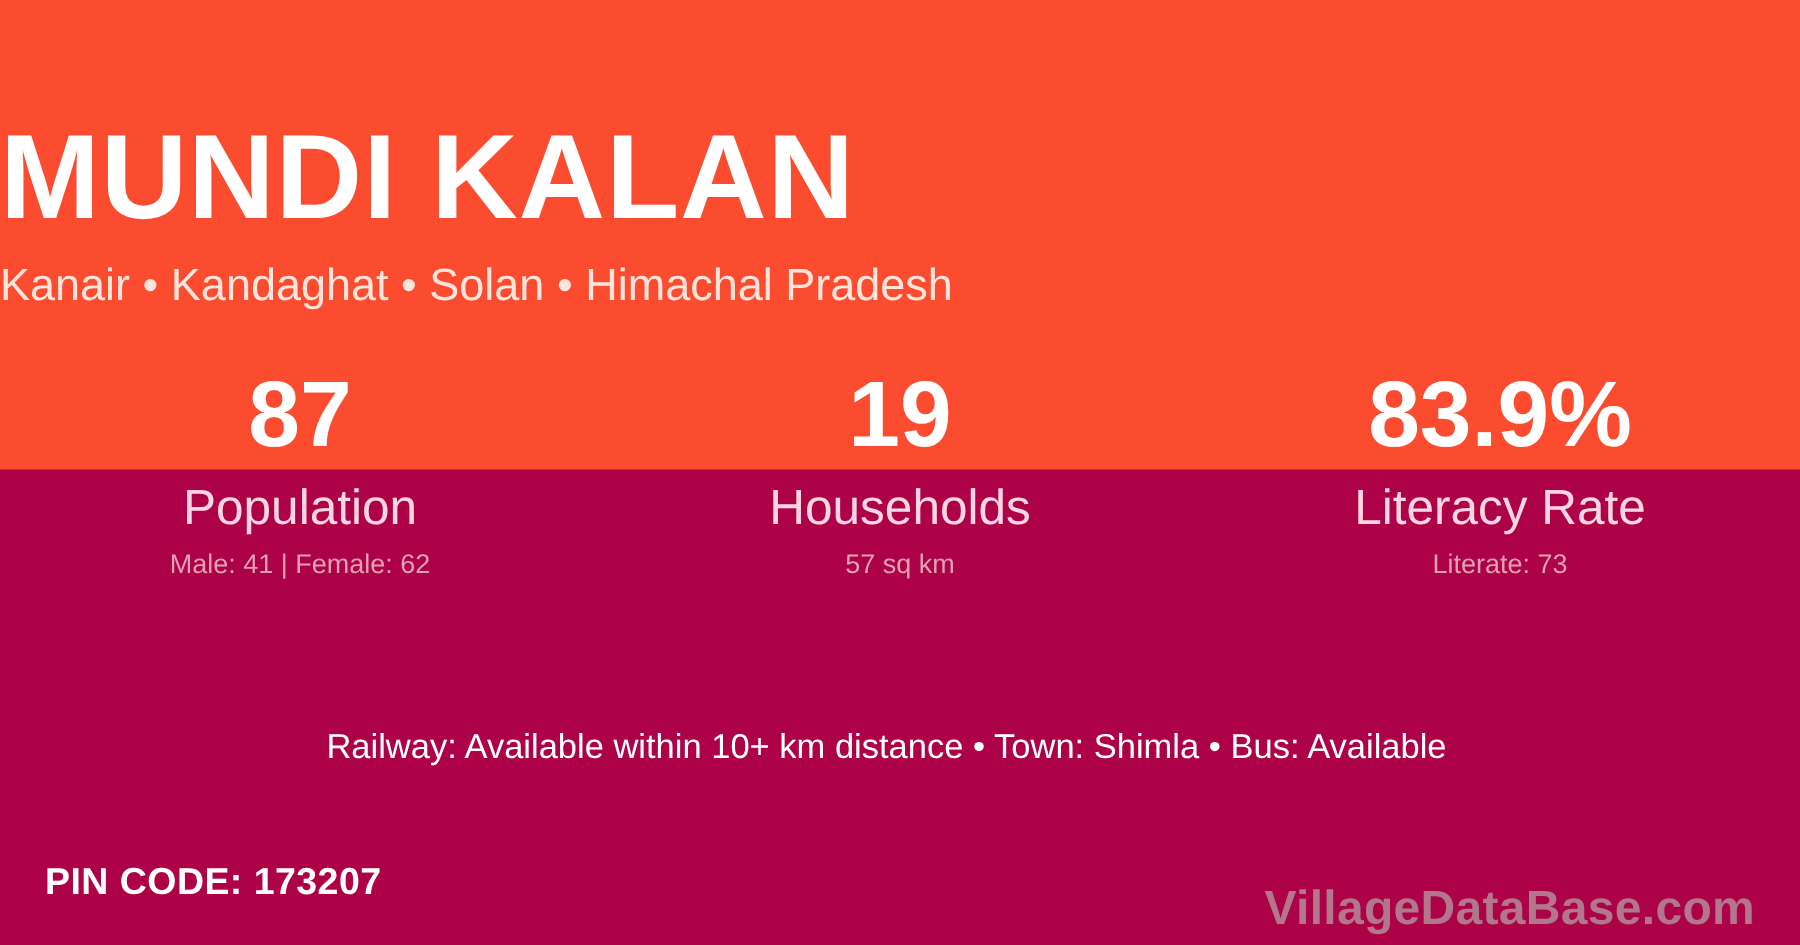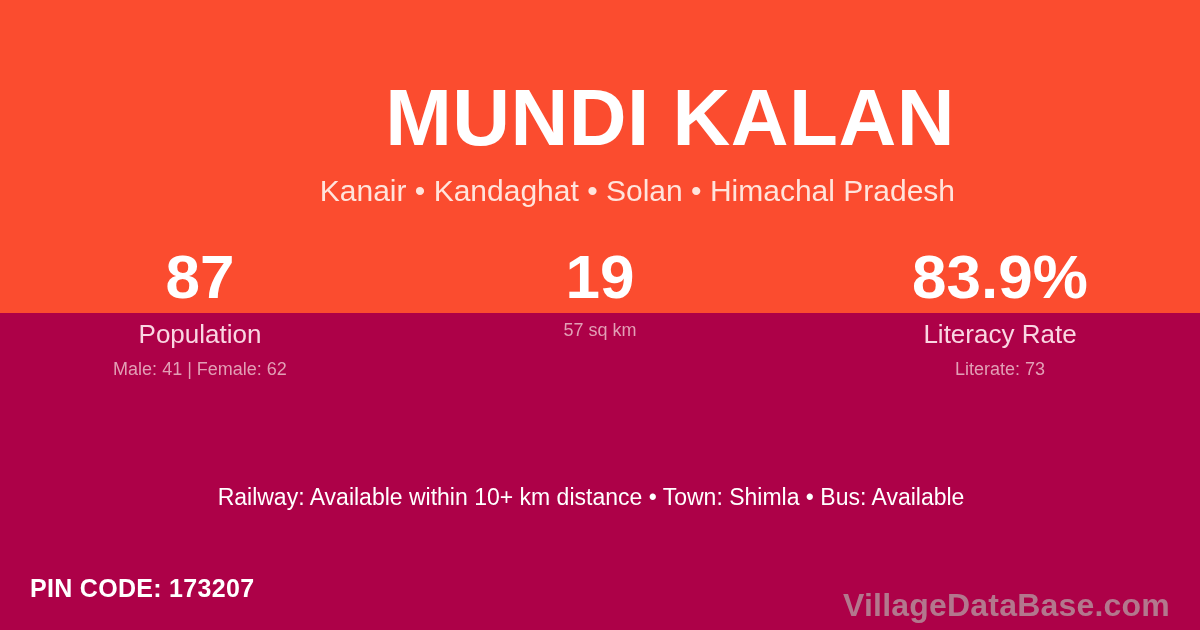--- a/index.html
+++ b/index.html
@@ -32,21 +32,21 @@
     width: 1200px;
     height: 313px;
     background: #FB4C2F;
   }
 
   
   #hero {
     position: absolute;
     left: 0; top: 0;
     width: 955px;
-    text-align: right;
+    text-align: left;
   }
 
   #village-title {
     display: block;
     margin-top: 78px;
     font-size: 80px;
     font-weight: bold;
     line-height: 1.0;
     color: #FFFFFF;
     letter-spacing: 0.5px;
@@ -82,21 +82,21 @@
     font-size: 62px;
     font-weight: bold;
     line-height: 1.0;
     color: #FFFFFF;
     height: 62px;
   }
 
   .stat-label {
     display: block;
     margin-top: 13px;
-    font-size: 26px;
+    font-size: 33px;
     font-weight: normal;
     line-height: 1.0;
     color: #FAD6E2;
   }
 
   .stat-sub {
     display: block;
     margin-top: 13px;
     font-size: 18px;
     font-weight: normal;
@@ -155,20 +155,21 @@
   <div id="stats-row">
 
     <div class="stat-block">
       <span class="stat-value">87</span>
       <span class="stat-label">Population</span>
       <span class="stat-sub">Male: 41 | Female: 62</span>
     </div>
 
     <div class="stat-block">
       <span class="stat-value">19</span>
+      <span class="stat-label">Households</span>
       <span class="stat-sub">57 sq km</span>
     </div>
 
     <div class="stat-block">
       <span class="stat-value">83.9%</span>
       <span class="stat-label">Literacy Rate</span>
       <span class="stat-sub">Literate: 73</span>
     </div>
 
   </div>

